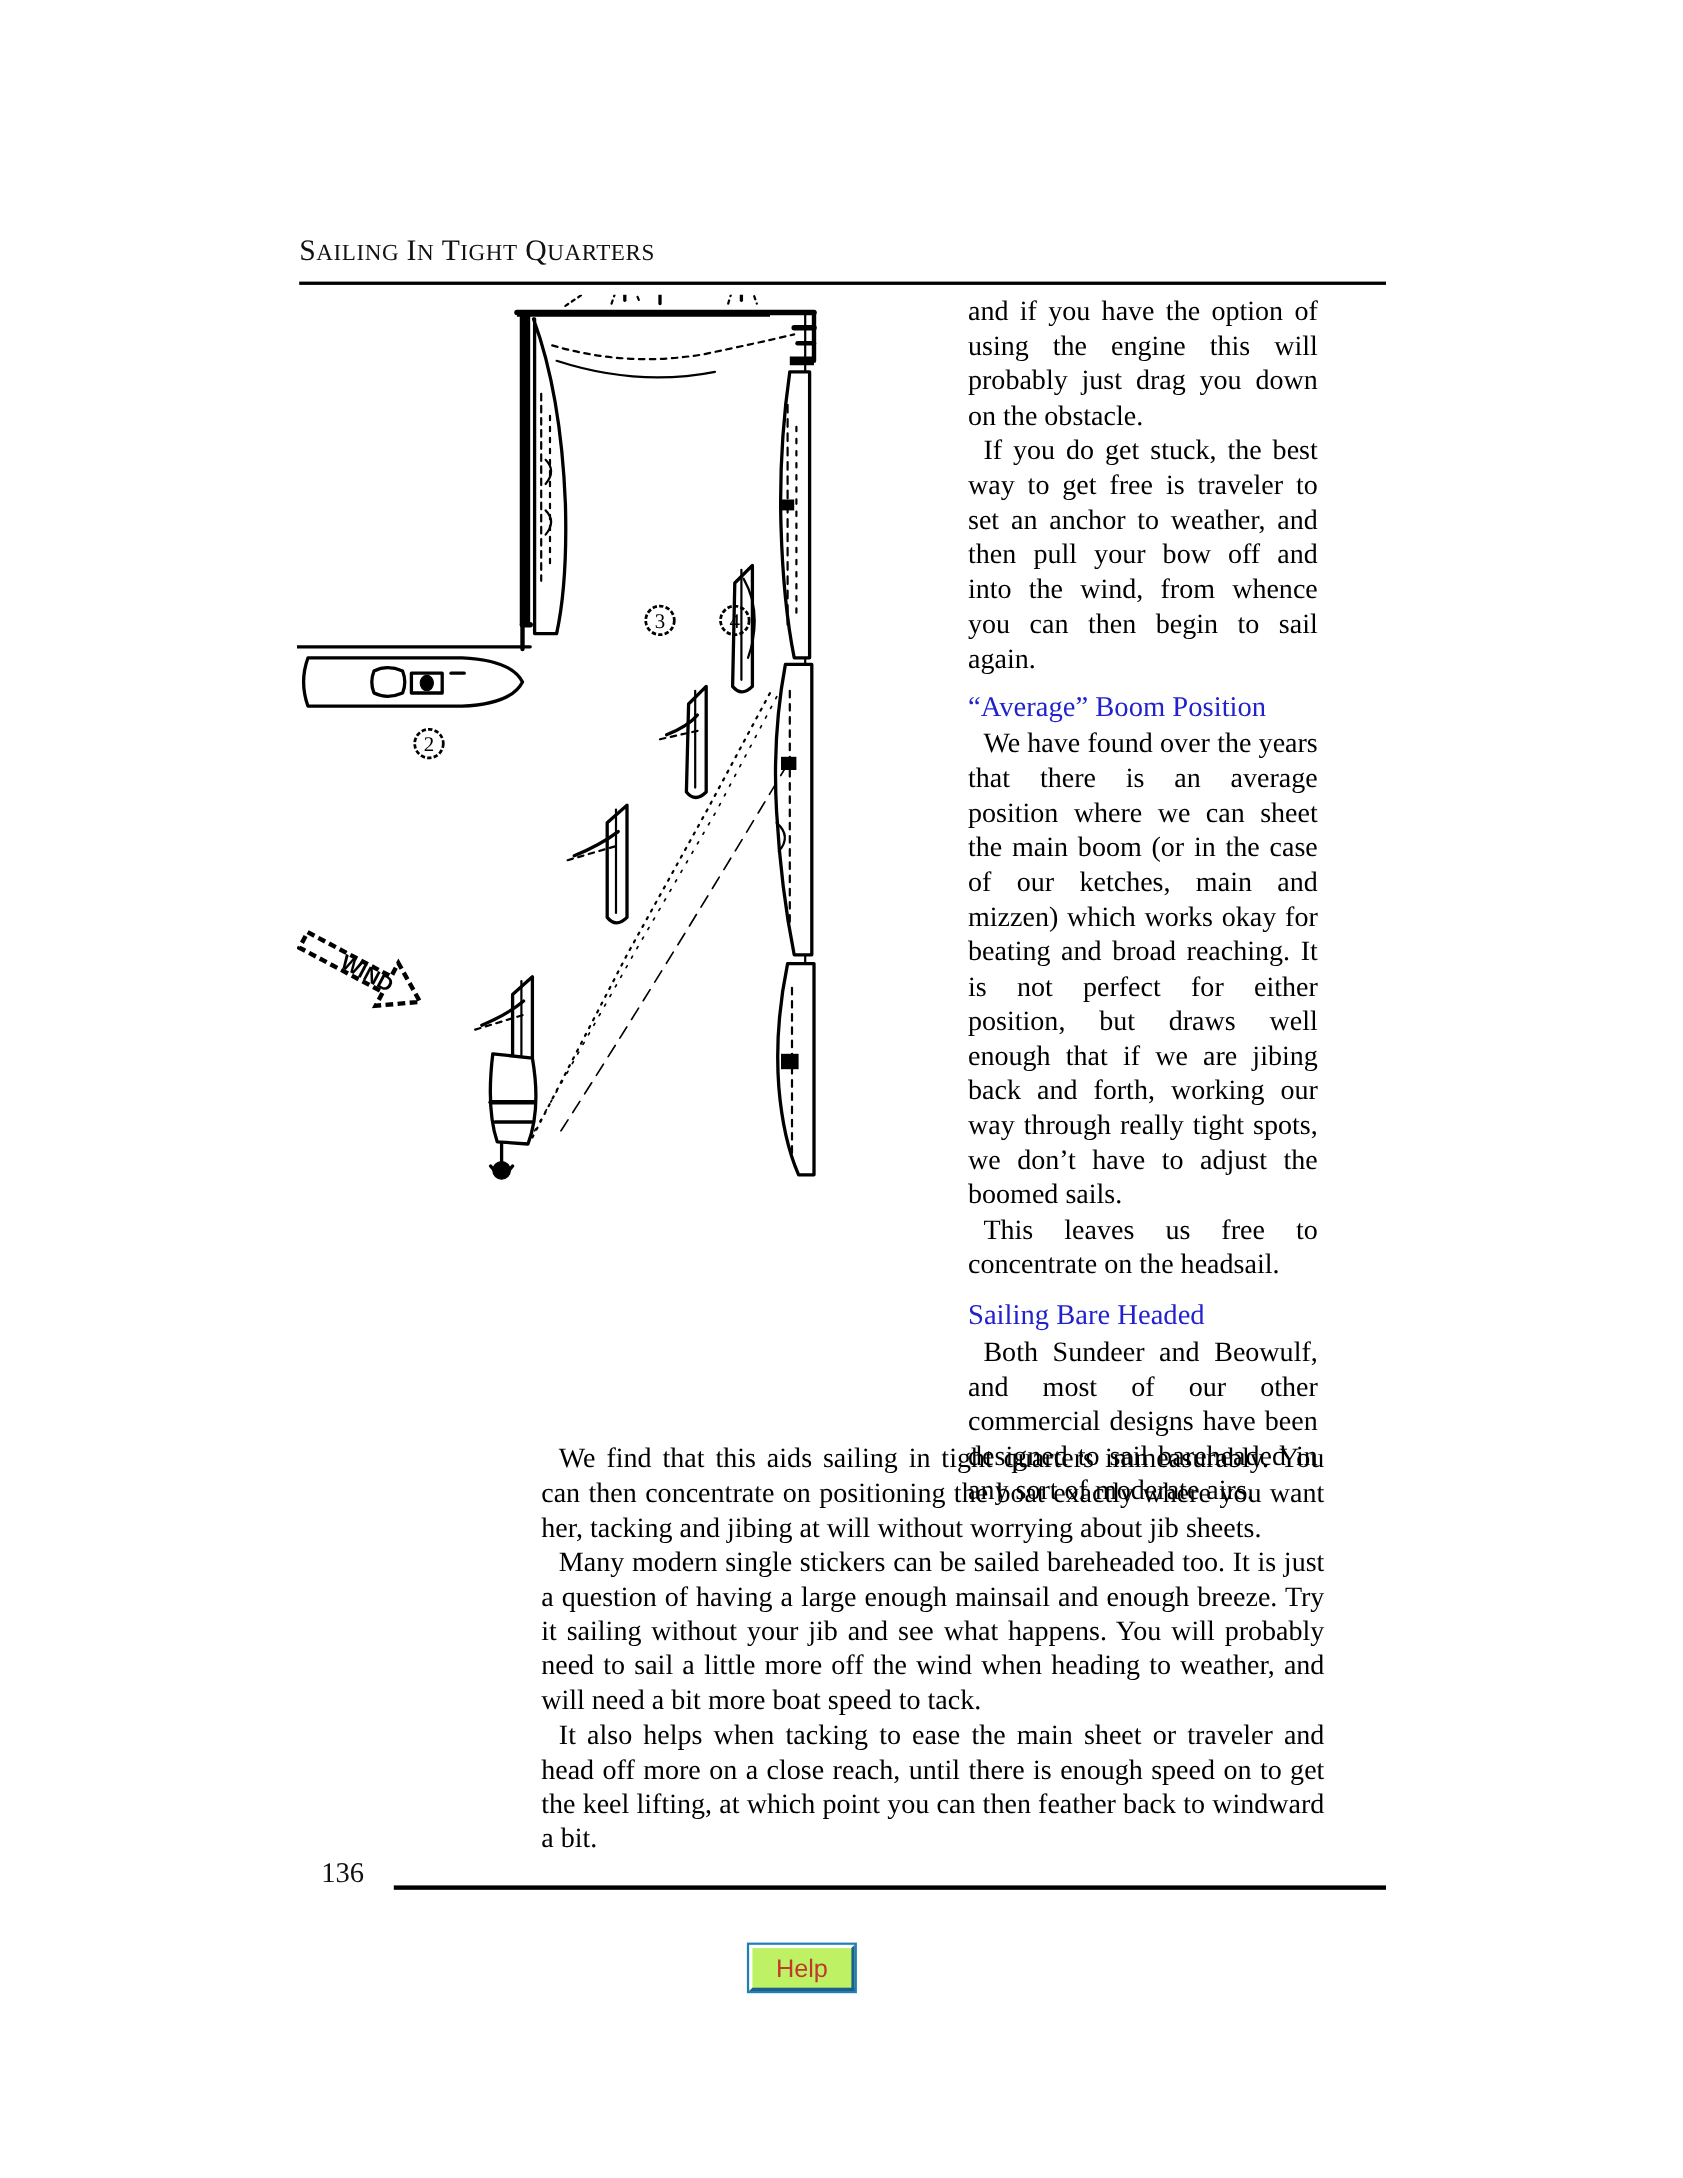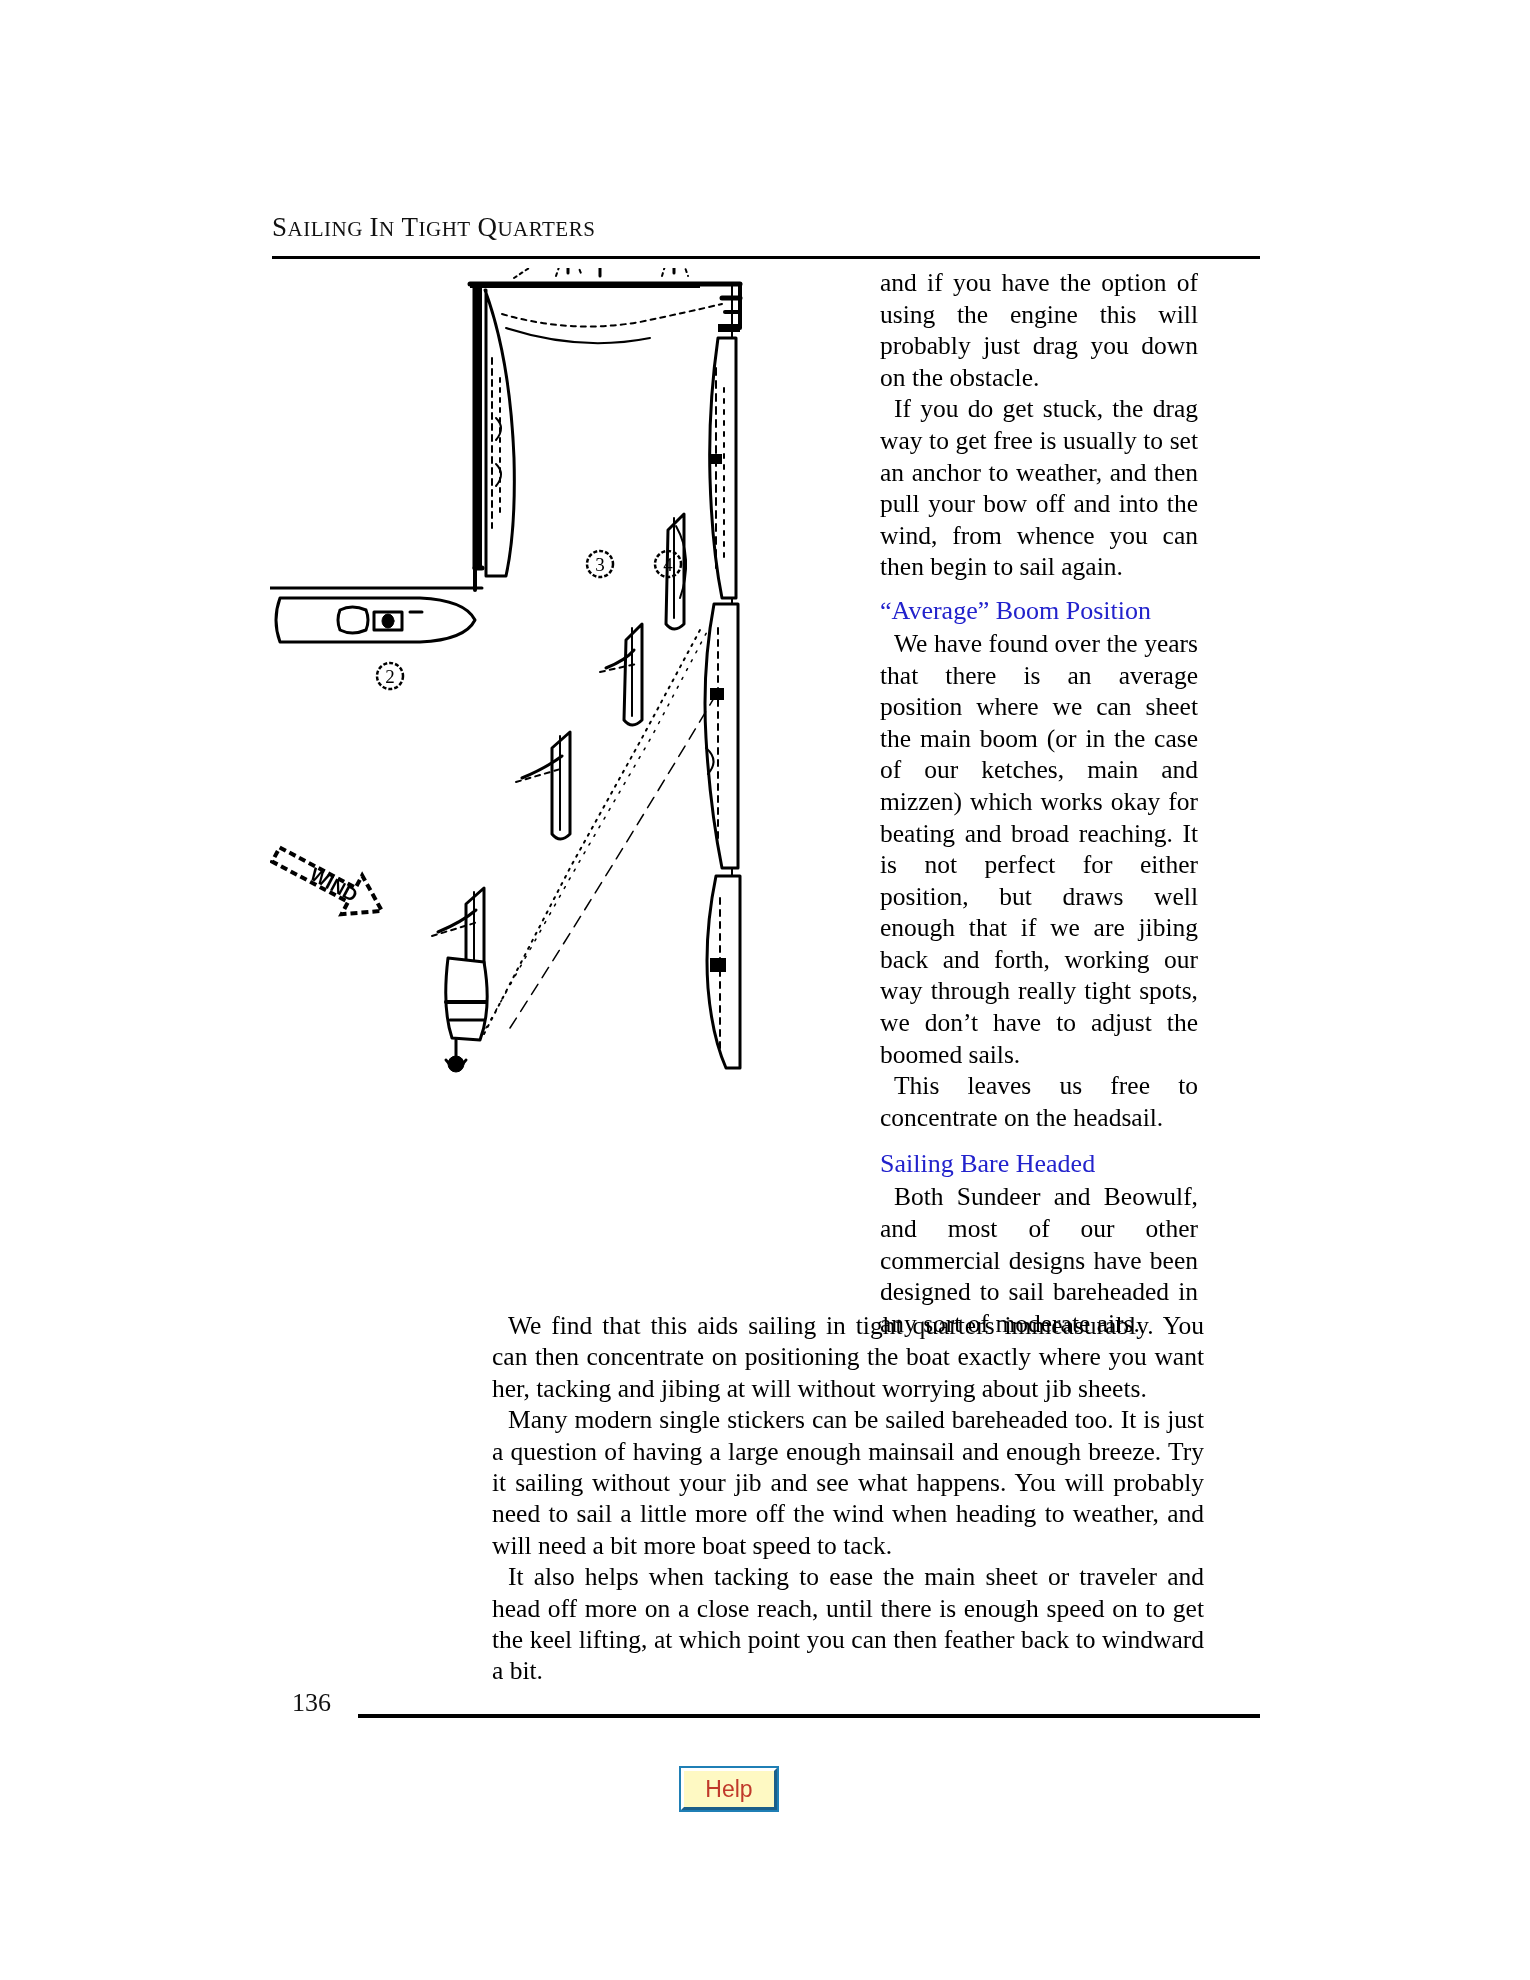--- a/index.html
+++ b/index.html
@@ -133,21 +133,21 @@
     background: #000;
   }
 
   
   .help-btn {
     position: absolute;
     left: 681px;
     top: 1768px;
     width: 96px;
     height: 42px;
-    background: #fef9c3;
+    background: #bef264;
     border-top: 3px solid #ffffff;
     border-left: 3px solid #ffffff;
     border-right: 3px solid #1b5f8a;
     border-bottom: 3px solid #1b5f8a;
     box-sizing: border-box;
     display: flex;
     align-items: center;
     justify-content: center;
     font-family: "Liberation Sans", sans-serif;
     font-size: 23px;
@@ -271,21 +271,21 @@
         </g>
       </g>
     </svg>
   </div>
 
   <div class="caption-col">
   </div>
 
   <div class="right-col">
     <p class="noindent">and if you have the option of using the engine this will probably just drag you down on the obstacle.</p>
-    <p>If you do get stuck, the drag way to get free is usually to set an anchor to weather, and then pull your bow off and into the wind, from whence you can then begin to sail again.</p>
+    <p>If you do get stuck, the best way to get free is traveler to set an anchor to weather, and then pull your bow off and into the wind, from whence you can then begin to sail again.</p>
     <h2 style="color:#2222cc;">“Average” Boom Position</h2>
     <p>We have found over the years that there is an average position where we can sheet the main boom (or in the case of our ketches, main and mizzen) which works okay for beating and broad reaching. It is not perfect for either position, but draws well enough that if we are jibing back and forth, working our way through really tight spots, we don’t have to adjust the boomed sails.</p>
     <p>This leaves us free to concentrate on the headsail.</p>
     <h2 class="second" style="color:#2222cc;">Sailing Bare Headed</h2>
     <p>Both Sundeer and Beowulf, and most of our other commercial designs have been designed to sail bareheaded in any sort of moderate airs.</p>
   </div>
 
   <div class="full-col">
     <p>We find that this aids sailing in tight quarters immeasurably. You can then concentrate on positioning the boat exactly where you want her, tacking and jibing at will without worrying about jib sheets.</p>
     <p>Many modern single stickers can be sailed bareheaded too. It is just a question of having a large enough mainsail and enough breeze. Try it sailing without your jib and see what happens. You will probably need to sail a little more off the wind when heading to weather, and will need a bit more boat speed to tack.</p>

